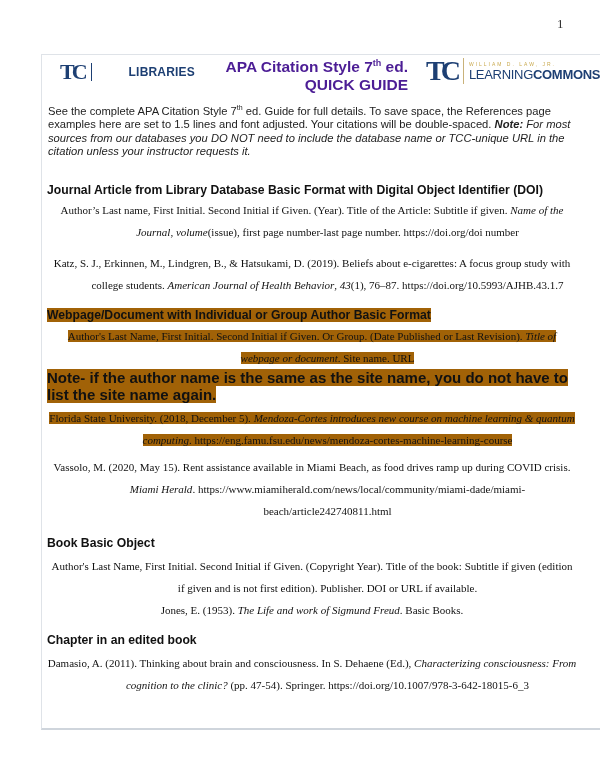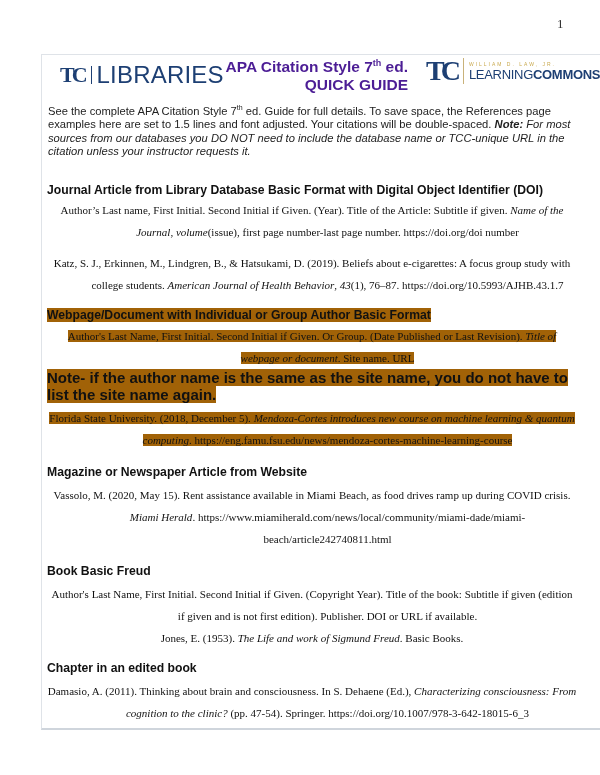--- a/index.html
+++ b/index.html
@@ -3,21 +3,21 @@
 <meta charset="utf-8">
 <style>
   html, body { margin:0; padding:0; background:#ffffff; }
   body { width:600px; height:775px; position:relative; overflow:hidden; color:#111; }
   .page-num { position:absolute; left:557px; top:16px; font-family:"Liberation Serif", serif; font-size:13px; color:#333; }
   .frame { position:absolute; left:41px; top:54px; width:582px; height:676px; border:1px solid #dfe3e8; border-bottom:2px solid #cfd5dc; box-sizing:border-box; }
   .header { position:absolute; left:0; top:0; width:100%; height:48px; }
   .logo-left { position:absolute; left:18px; top:6px; display:flex; align-items:center; }
   .tc-mark { font-family:"Liberation Serif", serif; font-weight:bold; font-size:22px; color:#1d3f73; letter-spacing:-3px; line-height:1; }
   .tc-sep { width:1px; height:18px; background:#1d3f73; margin:0 5px 0 6px; }
-  .lib-text { font-family:"Liberation Sans", sans-serif; font-weight:normal; font-size:24px; color:#1d3f73; letter-spacing:0.2px; }
+  .lib-text { font-family:"Liberation Sans", sans-serif; font-weight:bold; font-size:12px; color:#1d3f73; letter-spacing:0.2px;margin-left:32px; }
   .title { position:absolute; left:156px; top:-1px; width:210px; text-align:right; font-family:"Liberation Sans", sans-serif; font-weight:bold; font-size:15.5px; line-height:18px; color:#4c1d95; }
   .title sup { font-size:9px; }
   .logo-right { position:absolute; left:384px; top:2px; display:flex; align-items:center; }
   .lc-mark { font-family:"Liberation Serif", serif; font-weight:bold; font-size:28px; color:#1d3f73; letter-spacing:-4px; line-height:1; }
   .lc-sep { width:1px; height:26px; background:#c9b27a; margin:0 5px 0 6px; }
   .lc-text { display:flex; flex-direction:column; }
   .lc-top { font-family:"Liberation Sans", sans-serif; font-size:5px; color:#c9a94e; letter-spacing:2px; }
   .lc-bottom { font-family:"Liberation Sans", sans-serif; font-size:13px; color:#1d3f73; white-space:nowrap; letter-spacing:-0.3px; }
   .lc-bottom b { font-weight:bold; }
   .intro { position:absolute; left:6px; top:46px; width:525px; font-family:"Liberation Sans", sans-serif; font-size:11.2px; line-height:13.5px; color:#222; }
@@ -63,23 +63,22 @@
   <div class="content">
     <h2>Journal Article from Library Database Basic Format with Digital Object Identifier (DOI)</h2>
     <p class="ref" style="margin-top:2px"><span>Author’s Last name, First Initial. Second Initial if Given. (Year). Title of the Article: Subtitle if given. </span><i>Name of the Journal</i><span>, </span><i>volume</i><span>(issue), first page number-last page number. https://doi.org/doi number</span></p>
     <p class="ref" style="margin-top:9px"><span>Katz, S. J., Erkinnen, M., Lindgren, B., &amp; Hatsukami, D. (2019). Beliefs about e-cigarettes: A focus group study with college students. </span><i>American Journal of Health Behavior</i><span>, </span><i>43</i><span>(1), 76–87. https://doi.org/10.5993/AJHB.43.1.7</span></p>
 
     <h2 style="margin-top:12px"><span class="hl">Webpage/Document with Individual or Group Author Basic Format</span></h2>
     <p class="ref" style="margin-top:3px"><span class="hl"><span>Author's Last Name, First Initial. Second Initial if Given. Or Group. (Date Published or Last Revision). </span><i>Title of webpage or document</i><span>. Site name. URL</span></span></p>
     <p class="note"><span class="hl">Note- if the author name is the same as the site name, you do not have to list the site name again.</span></p>
     <p class="ref" style="margin-top:4px"><span class="hl"><span>Florida State University. (2018, December 5). </span><i>Mendoza-Cortes introduces new course on machine learning &amp; quantum computing</i><span>. https://eng.famu.fsu.edu/news/mendoza-cortes-machine-learning-course</span></span></p>
 
-    <h2 style="margin-top:14px">Magazine or Newspaper Article from Website</h2>
     <p class="ref" style="margin-top:5px"><span>Vassolo, M. (2020, May 15). Rent assistance available in Miami Beach, as food drives ramp up during COVID crisis. </span><i>Miami Herald</i><span>. https://www.miamiherald.com/news/local/community/miami-dade/miami-beach/article242740811.html</span></p>
 
-    <h2 style="margin-top:14px">Book Basic Freud</h2>
+    <h2 style="margin-top:14px">Book Basic Object</h2>
     <p class="ref" style="margin-top:5px">Author's Last Name, First Initial. Second Initial if Given. (Copyright Year). Title of the book: Subtitle if given (edition if given and is not first edition). Publisher. DOI or URL if available.</p>
     <p class="ref"><span>Jones, E. (1953). </span><i>The Life and work of Sigmund Freud</i><span>. Basic Books.</span></p>
 
     <h2 style="margin-top:12px">Chapter in an edited book</h2>
     <p class="ref" style="margin-top:5px"><span>Damasio, A. (2011). Thinking about brain and consciousness. In S. Dehaene (Ed.), </span><i>Characterizing consciousness: From cognition to the clinic?</i><span> (pp. 47-54). Springer. https://doi.org/10.1007/978-3-642-18015-6_3</span></p>
   </div>
 </div>
 
 </body></html>

